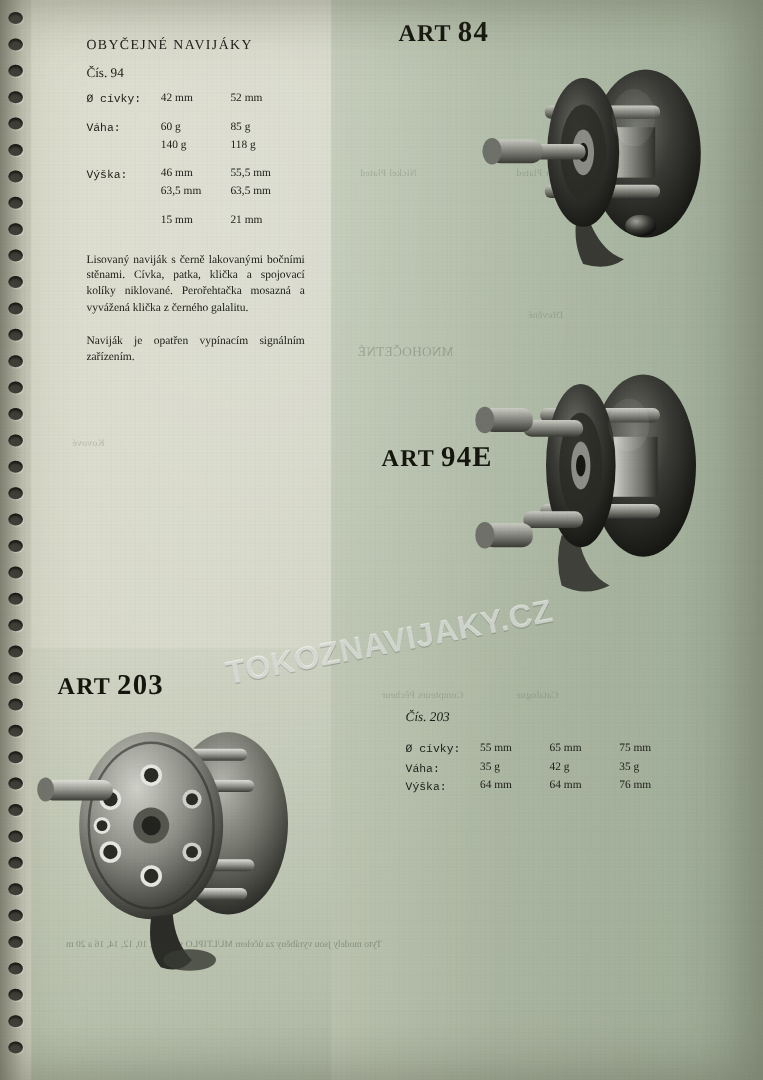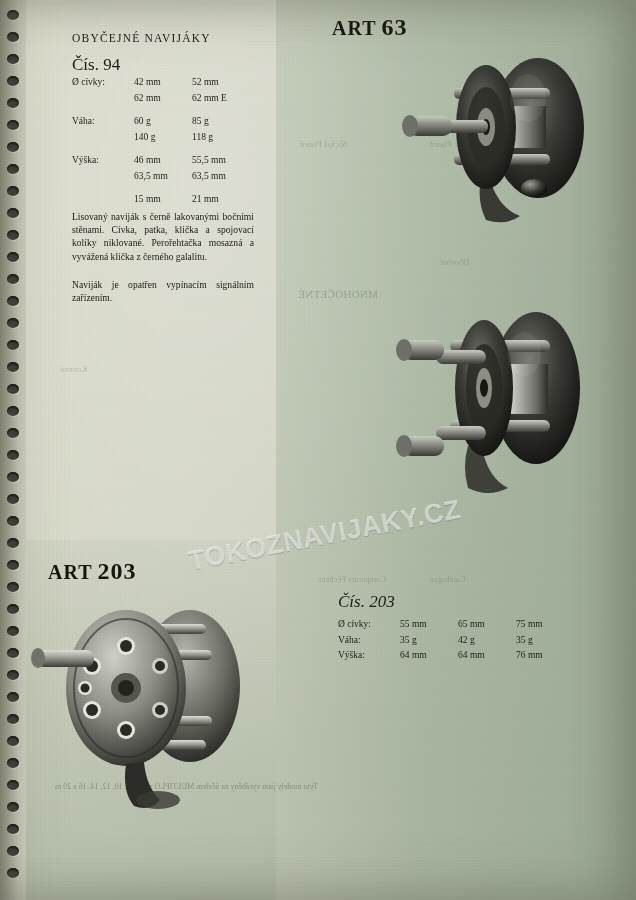--- a/index.html
+++ b/index.html
@@ -64,25 +64,25 @@
     position:absolute;font-family:"Liberation Serif",serif;letter-spacing:1.2px;
     color:#20201c;font-size:11.5px;
   }
   .art{
     position:absolute;font-family:"Liberation Serif",serif;color:#16160f;
     font-weight:bold;letter-spacing:1px;
   }
   .art .small{font-size:20px;}
   .art .big{font-size:24px;}
 
-  .cis{position:absolute;font-size:17px;color:#1d1d18;}
+  .cis{position:absolute;font-size:11px;color:#1d1d18;}
   .spec{position:absolute;font-size:9.5px;color:#1d1d18;line-height:13.5px;}
   .spec table{border-collapse:collapse;}
   .spec td{padding:0 0 2px 0;font-size:9.5px;color:#1d1d18;}
-  .spec td.lbl{width:62px;}
+  .spec td.lbl{width:62px;font-family:Liberation Mono, monospace;}
   .spec td.c{width:58px;}
 
   .para{position:absolute;font-size:9.6px;color:#1b1b16;line-height:13.2px;text-align:justify;}
 
   
   .illus{position:absolute;}
   .footnote{position:absolute;font-size:8px;color:rgba(70,85,70,.45);transform:scaleX(-1);white-space:nowrap;}
 </style>
 </head>
 <body>
@@ -142,37 +142,32 @@
   <div class="ghost big" style="left:298px;top:288px;">MNOHOČETNÉ</div>
   <div class="ghost" style="left:318px;top:575px;">Compteurs Pêcheur</div>
   <div class="ghost" style="left:430px;top:575px;">Catalogue</div>
   <div class="ghost" style="left:60px;top:365px;">Kovové</div>
   <div class="footnote" style="left:55px;top:782px;">Tyto modely jsou vyráběny za účelem MULTIPLO vel. 6, 8, 10, 12, 14, 16 a 20 m</div>
 
   <div class="h-title" style="left:72px;top:32px;">OBYČEJNÉ NAVIJÁKY</div>
 
   <div class="art" style="left:332px;top:14px;">
     <span class="small">ART</span>
-    <span class="big">63</span>
+    <span class="big">84</span>
   </div>
 
   <div class="cis" style="left:72px;top:55px;">Čís. 94</div>
 
   <div class="spec" style="left:72px;top:76px;">
     <table>
       <tbody>
           <tr>
         <td class="lbl">Ø cívky:</td>
         <td class="c">42 mm</td>
         <td class="c">52 mm</td>
-      </tr>
-      <tr>
-        <td class="lbl"></td>
-        <td class="c">62 mm</td>
-        <td class="c">62 mm E</td>
       </tr>
       <tr>
             <td style="height:6px"></td>
           </tr>
       <tr>
         <td class="lbl">Váha:</td>
         <td class="c">60 g</td>
         <td class="c">85 g</td>
       </tr>
       <tr>
@@ -252,20 +247,24 @@
       <rect x="56" y="84" width="44" height="13" rx="6" fill="url(#bar94)"></rect>
       <rect x="20" y="80" width="44" height="20" rx="9" fill="url(#bar94)"></rect>
       <ellipse cx="22" cy="90" rx="8" ry="11" fill="#6e706a"></ellipse>
 
       <ellipse cx="146" cy="152" rx="13" ry="9" fill="url(#knob94)"></ellipse>
 
       <ellipse cx="140" cy="62" rx="18" ry="24" fill="#ffffff" opacity=".07"></ellipse>
     </svg>
   </div>
 
+  <div class="art" style="left:318px;top:368px;">
+    <span class="small">ART</span>
+    <span class="big">94E</span>
+  </div>
 
   <div class="illus" style="left:396px;top:278px;width:216px;height:230px;">
     <svg width="216" height="230" viewBox="0 0 216 230">
       <defs>
         <radialGradient id="plate94e" cx="42%" cy="32%" r="72%">
           <stop offset="0%" stop-color="#73756d"></stop>
           <stop offset="45%" stop-color="#3b3c37"></stop>
           <stop offset="100%" stop-color="#131410"></stop>
         </radialGradient>
         <linearGradient id="bar94e" x1="0" y1="0" x2="0" y2="1">

